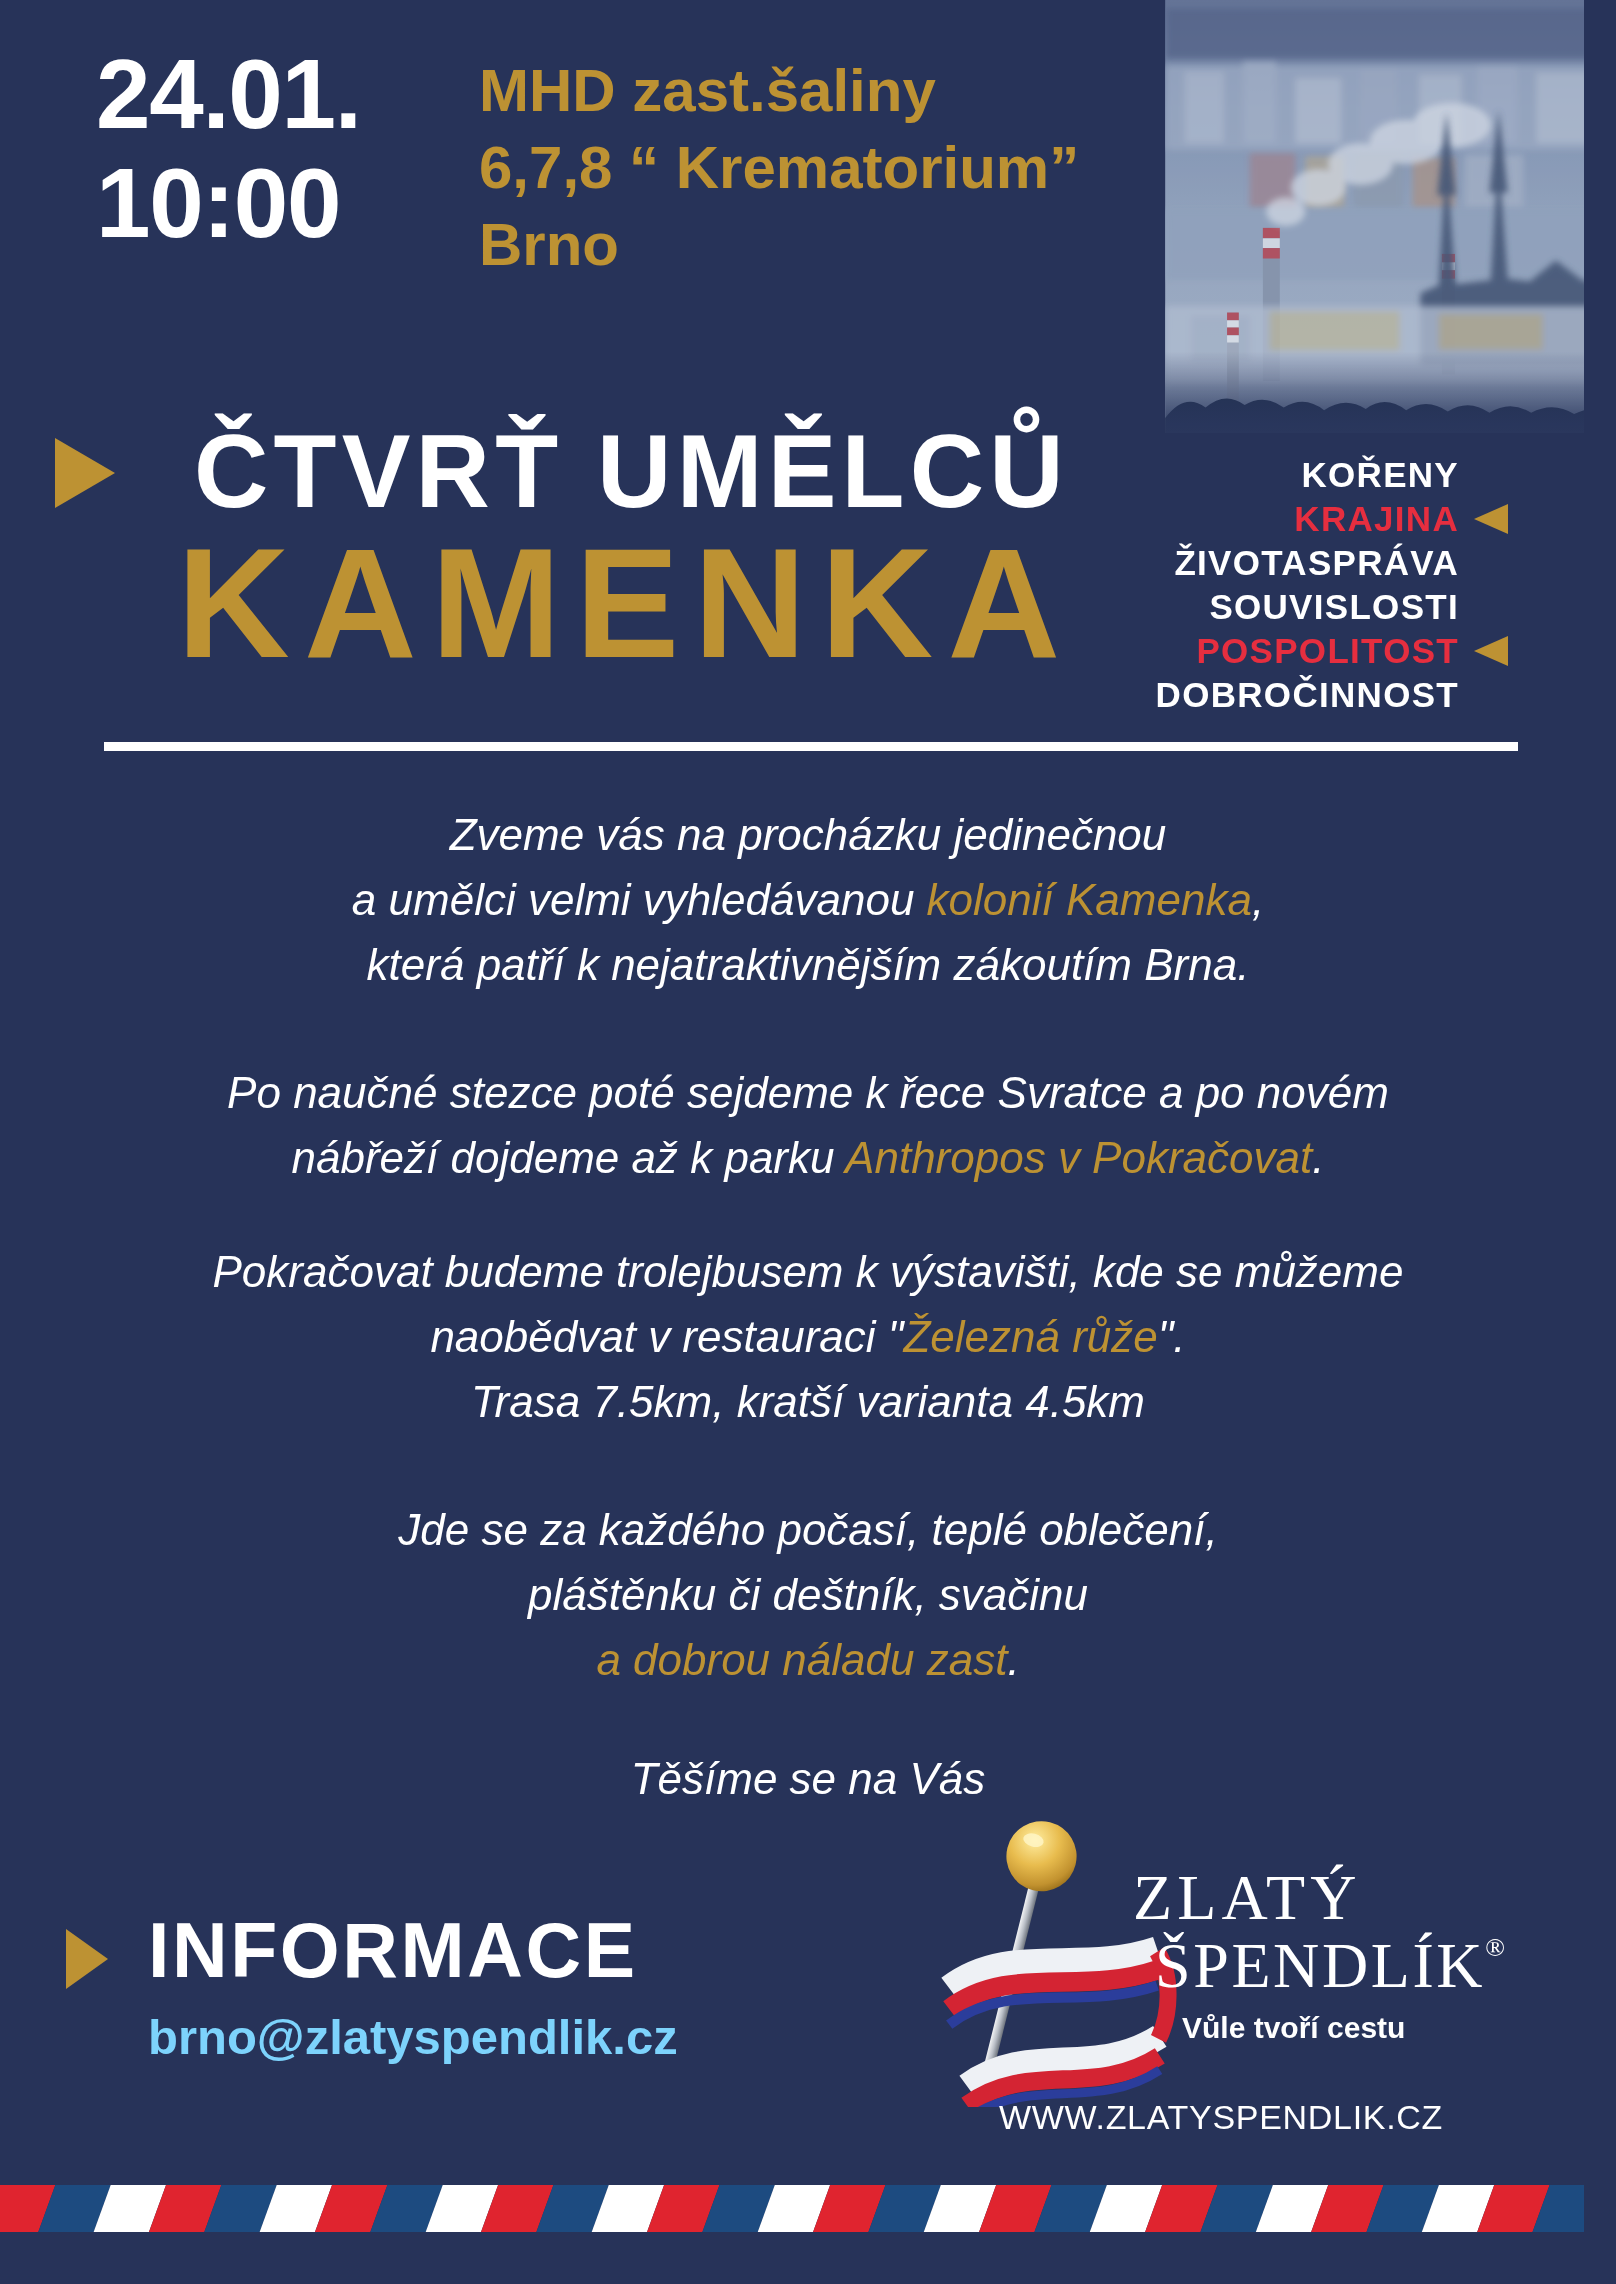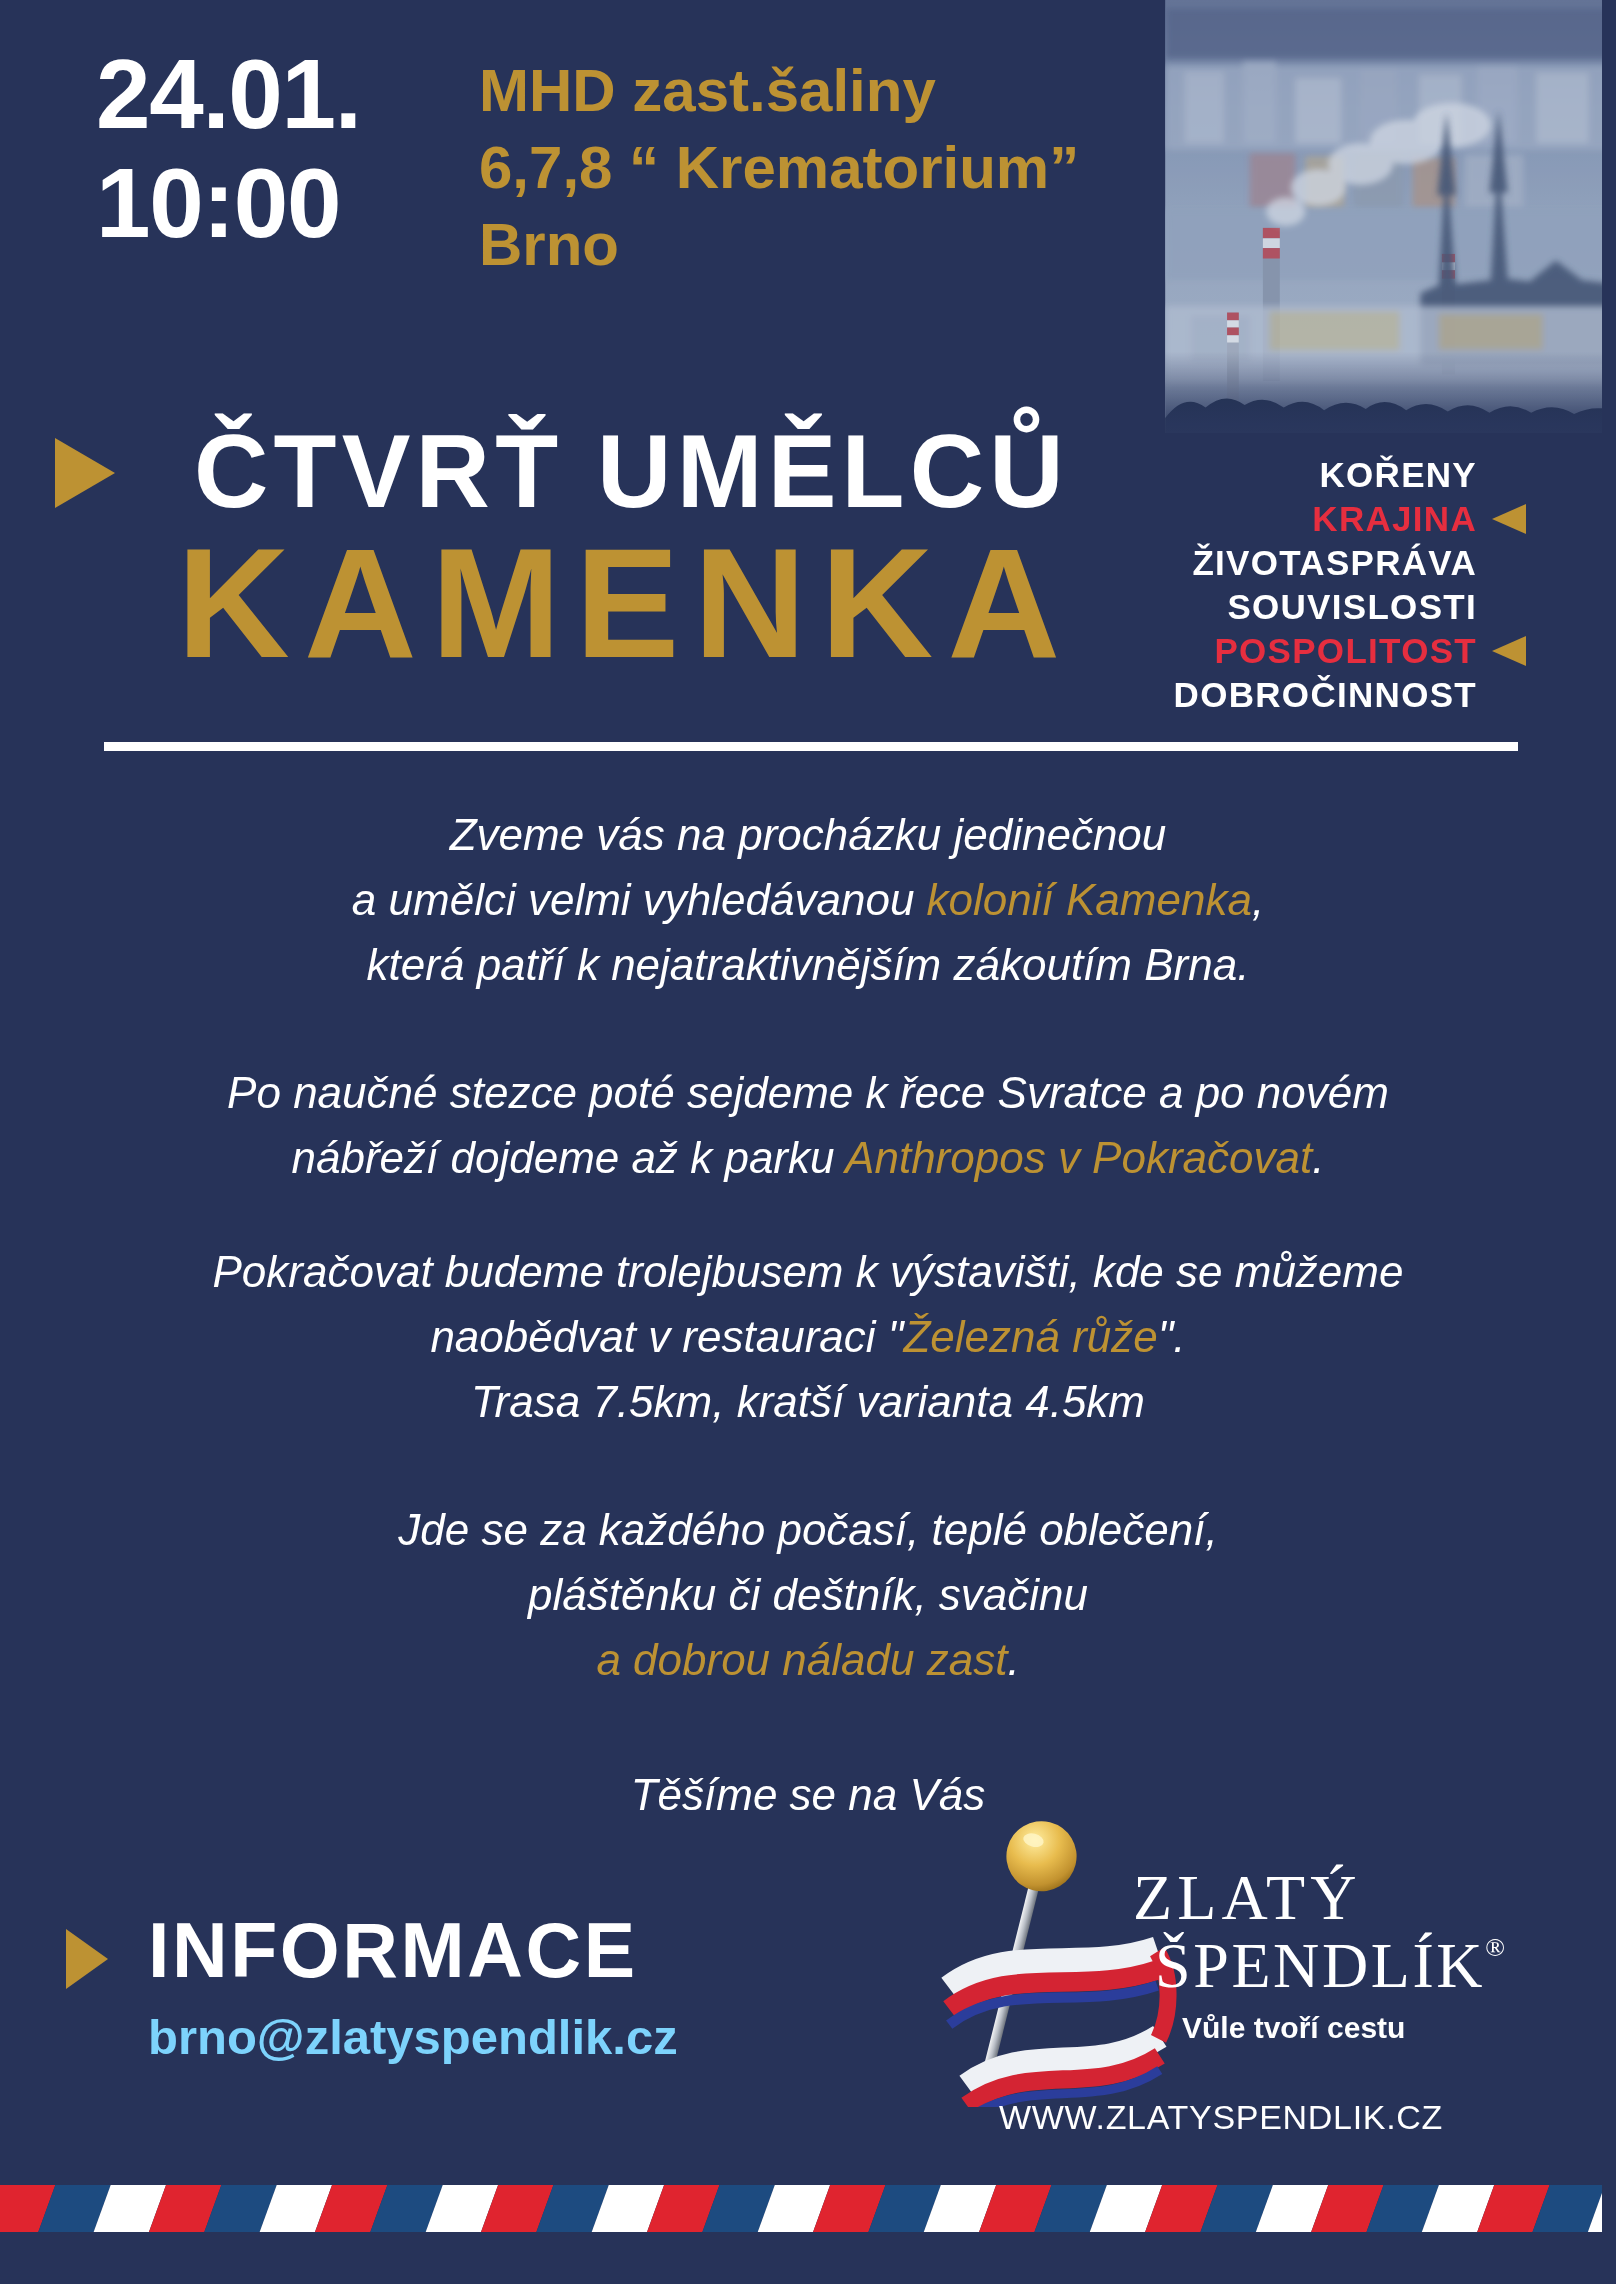--- a/index.html
+++ b/index.html
@@ -1,18 +1,18 @@
 <!DOCTYPE html>
 <html style="font-size:10.4px"><head>
 <meta charset="utf-8">
 <style>
   html,body{margin:0;padding:0;background:#273359;}
   .poster{
     position:relative;width:1584px;height:2284px;overflow:hidden;
-    background:#273359;font-family:"Liberation Sans",sans-serif;color:#ffffff;padding-left:18px;
+    background:#273359;font-family:"Liberation Sans",sans-serif;color:#ffffff;
   }
   .abs{position:absolute;}
 
   
   .date-block{left:96px;top:40px;font-size:98px;font-weight:800;line-height:109px;letter-spacing:-1.3px;color:#ffffff;}
   .transport-block{left:479px;top:52px;font-size:60px;font-weight:700;line-height:77px;color:#bd9233;}
 
   
   .photo{left:1165px;top:0;width:451px;height:433px;}
 
@@ -29,21 +29,21 @@
   .value-arrow{position:absolute;right:-49px;top:7.2px;width:0;height:0;
     border-right:34px solid #bd9233;border-top:15px solid transparent;border-bottom:15px solid transparent;}
 
   .divider{left:104px;top:742px;width:1414px;height:8.5px;background:#ffffff;}
 
   
   .body-text{left:0;top:802px;width:1616px;text-align:center;
     font-style:italic;font-size:44px;font-weight:400;color:#ffffff;}
   .body-text .line{line-height:65px;white-space:nowrap;}
   .gold{color:#bd9233;}
-  .p1{margin-bottom:63px;} .p2{margin-bottom:49px;} .p3{margin-bottom:63px;} .p4{margin-bottom:70px;}
+  .p1{margin-bottom:63px;} .p2{margin-bottom:49px;} .p3{margin-bottom:63px;} .p4{margin-bottom:54px;}
 
   
   .info-arrow{left:66px;top:1929px;width:0;height:0;
     border-left:42px solid #bd9233;border-top:30px solid transparent;border-bottom:30px solid transparent;}
   .info-label{left:148px;top:1906px;font-size:77px;font-weight:800;letter-spacing:2.6px;color:#ffffff;}
   .info-email{left:148px;top:2009px;font-size:49px;font-weight:700;color:#7dd3fc;text-decoration:none;display:block;}
 
   .logo-pin{left:931px;top:1781px;width:260px;height:326px;}
   .logo-zlaty{left:1133px;top:1861px;font-family:"Liberation Serif",serif;font-size:64px;font-weight:400;letter-spacing:5.2px;color:#ffffff;white-space:nowrap;}
   .logo-spendlik{left:1138px;top:1929px;font-family:"Liberation Serif",serif;font-size:64px;font-weight:400;letter-spacing:2.6px;color:#ffffff;white-space:nowrap;margin-left:17px;}

